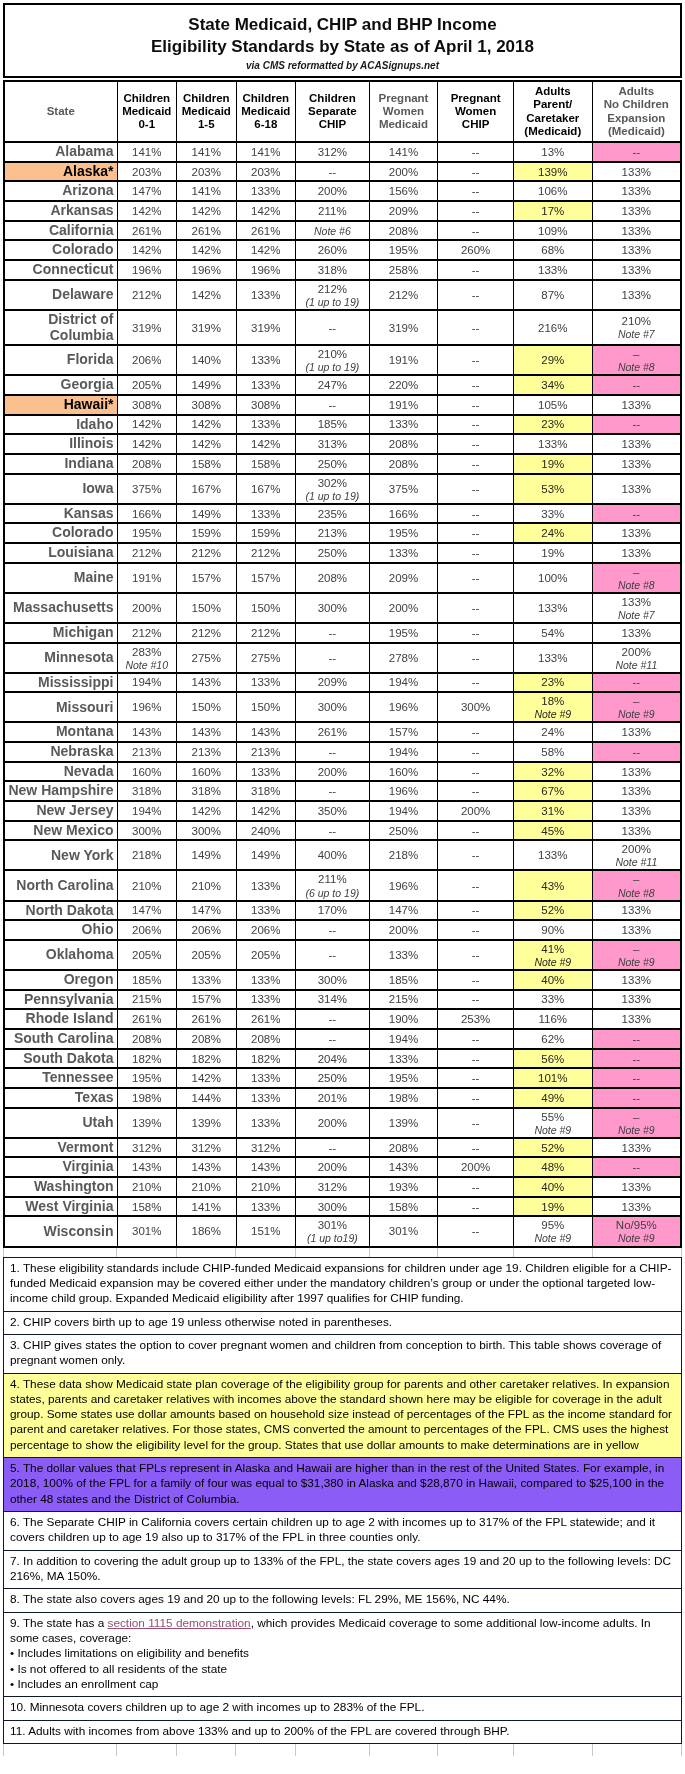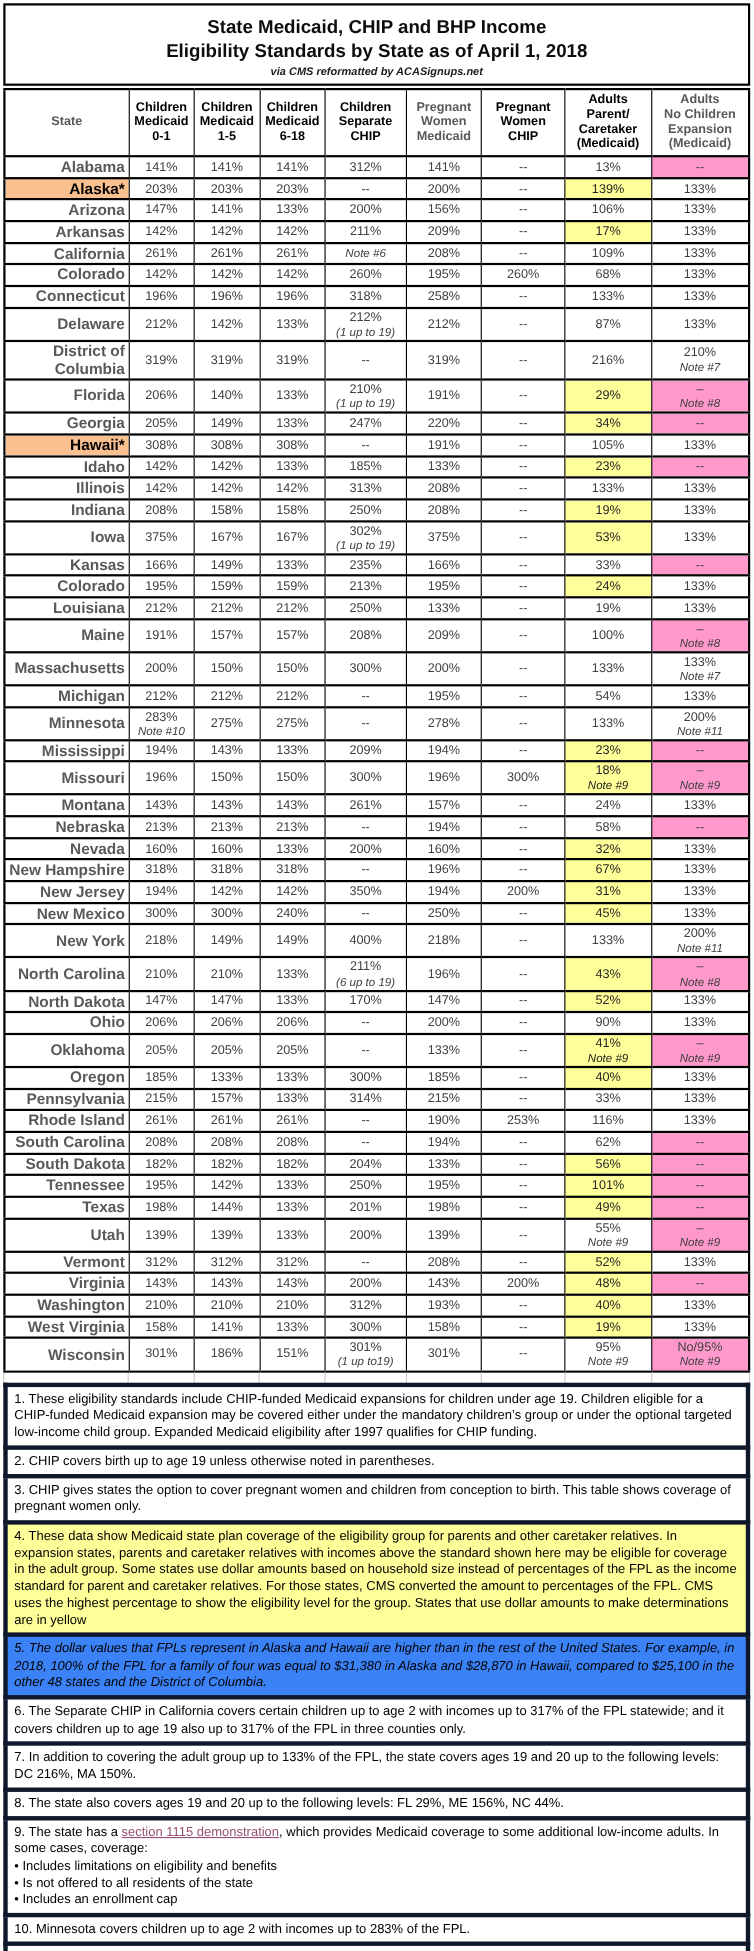--- a/index.html
+++ b/index.html
@@ -22,24 +22,24 @@
     padding:1px 0; line-height:1.22; background:#fff; }
   td.val.y { background:#FFFF99; color:#262626; }
   td.val.p { background:#FF99CC; color:#404040; }
   .nt { font-style:italic; font-size:10.5px; line-height:1.15; }
 
   table.strip { border-collapse:collapse; table-layout:fixed; width:679px; }
   table.strip td { border-left:1px solid #c9c9c9; border-right:1px solid #c9c9c9; height:7px; background:#fff; }
   table.strip.bottom td { height:10px; }
 
   table.notes { border-collapse:collapse; table-layout:fixed; width:679px; }
-  table.notes td { border:4px solid #0f172a; font-size:11.8px; padding:3px 6px 4px; line-height:1.3;
+  table.notes td { border:1px solid #0f172a; font-size:11.8px; padding:3px 6px 4px; line-height:1.3;
     background:#fff; color:#000; vertical-align:top; }
   table.notes td.bg-yellow { background:#FFFF99;margin-top:36px; }
-  table.notes td.bg-orange { background:#3b82f6;font-style:italic; }
+  table.notes td.bg-orange { background:#8b5cf6; }
   a.s1115 { color:#954F72; cursor:pointer; }
 
   col.c0{width:112px} col.c1{width:59px} col.c2{width:59px} col.c3{width:59px} col.c4{width:73px}
   col.c5{width:68px} col.c6{width:75px} col.c7{width:78px} col.c8{width:88px}
 </style>
 </head>
 <body>
 
 <div class="sheet">
 

